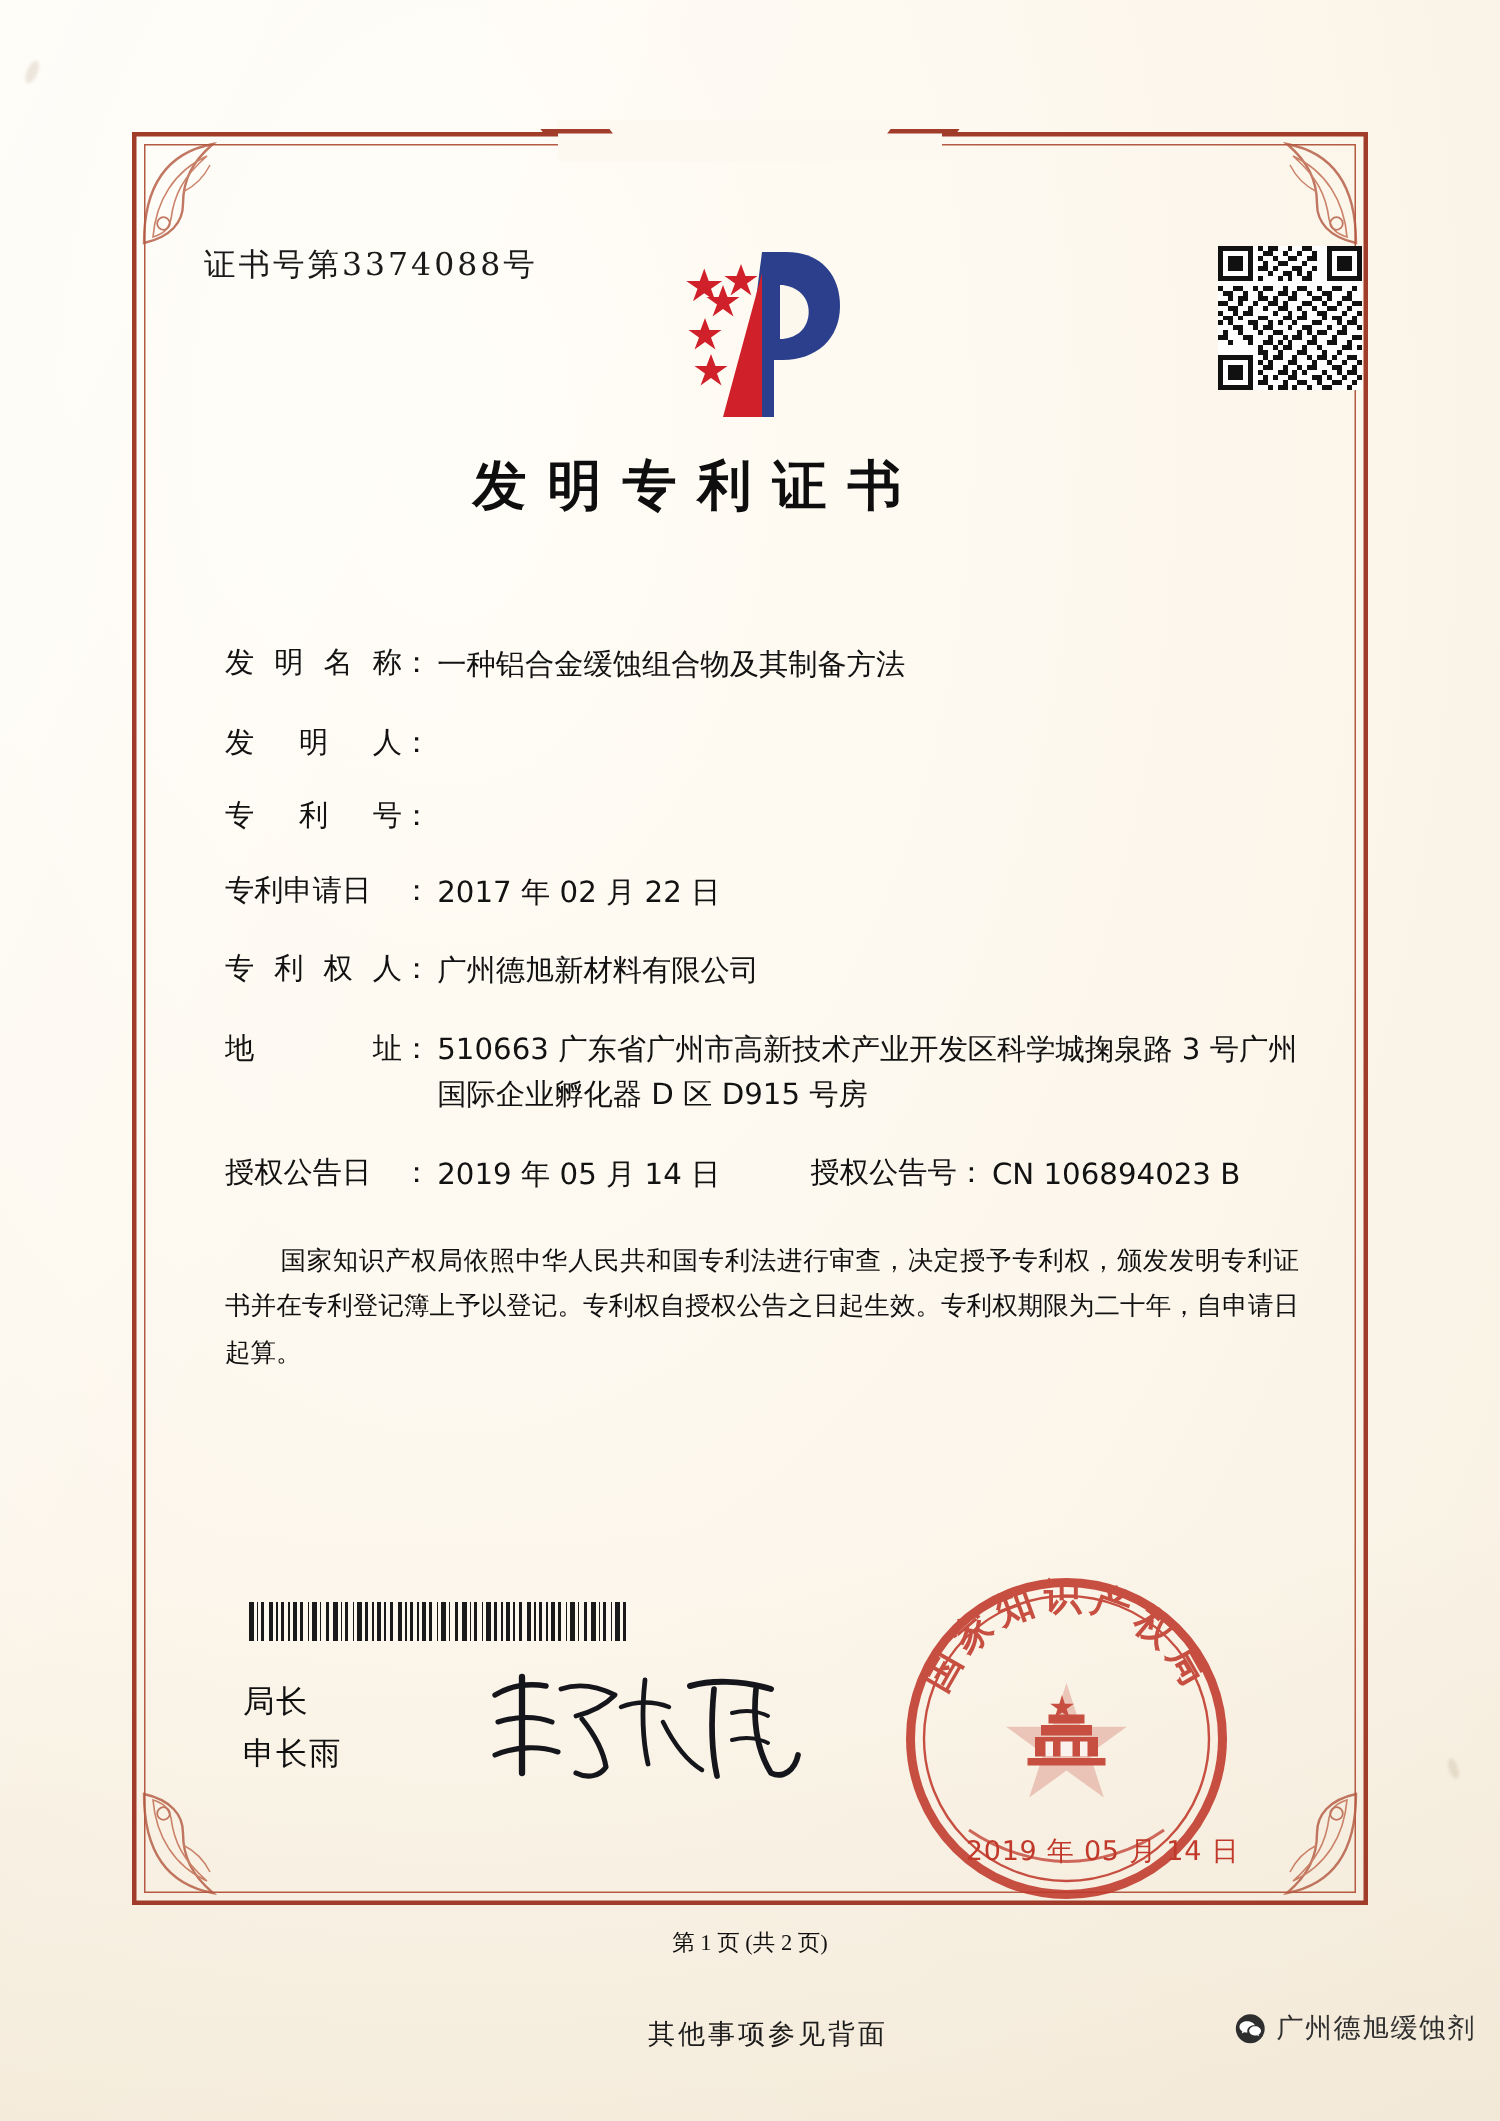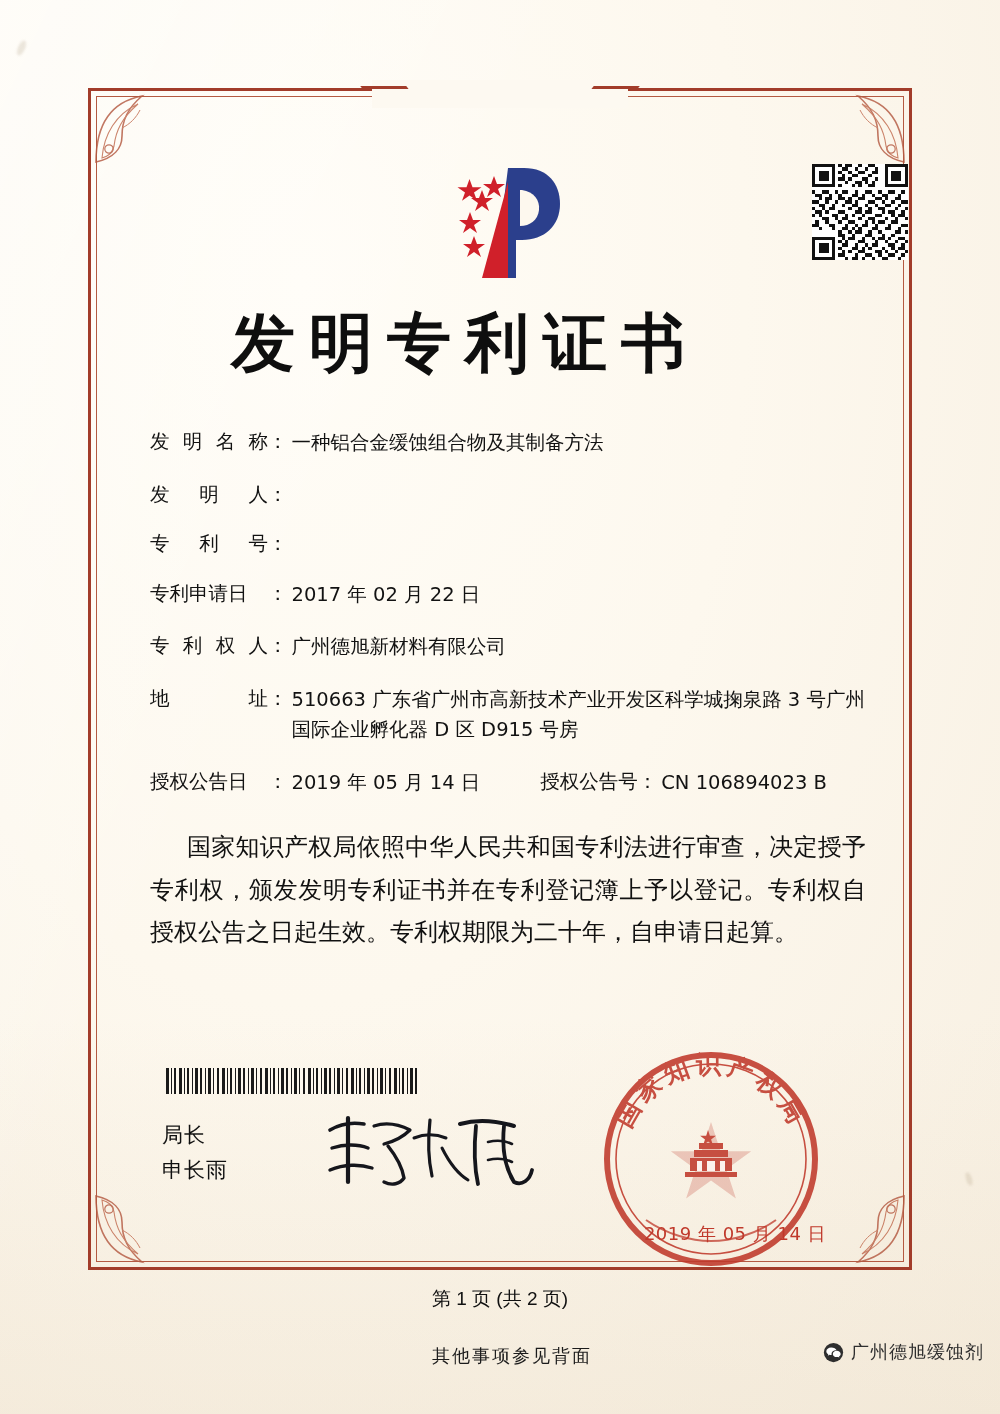--- a/index.html
+++ b/index.html
@@ -99,21 +99,21 @@
     width: 96px; height: 96px;
     background: #ffffff;
   }
   #qr-code svg { display: block; width: 100%; height: 100%; }
 
   #main-title {
     position: absolute;
     left: 0; top: 300px;
     width: 916px;
     text-align: center;
-    font-size: 64px;
+    font-size: 36px;
     letter-spacing: 14px;
     color: #0e0e0e;
     font-weight: 700;
     font-family: "DejaVu Serif", "Liberation Serif", serif;
     text-indent: 14px;
   }
 
   
   #fields {
     position: absolute;
@@ -150,21 +150,21 @@
   .second-label {
     margin-left: 60px;
     white-space: nowrap;
   }
 
   
   #paragraphs {
     position: absolute;
     left: 150px; top: 826px;
     width: 716px;
-    font-size: 24px;
+    font-size: 17px;
     line-height: 1.78;
     color: #111111;
     font-family: "DejaVu Sans", "Liberation Sans", sans-serif;
   }
   #paragraphs p {
     margin: 0 0 14px 0;
     text-indent: 37px;
     text-align: justify;
   }
 
@@ -211,23 +211,23 @@
     font-family: "DejaVu Sans", "Liberation Sans", sans-serif;
     letter-spacing: 0.5px;
   }
 
   
   #page-number {
     position: absolute;
     left: 0; top: 1286px;
     width: 1000px;
     text-align: center;
-    font-size: 19px;
+    font-size: 15px;
     color: #111111;
-    font-family: Liberation Sans, sans-serif;
+    font-family: Liberation Serif, serif;
   }
   #back-note {
     position: absolute;
     left: 0; top: 1344px;
     width: 1000px;
     text-align: center;
     font-size: 18px;
     color: #1b1b1b;
     letter-spacing: 2px;
     font-family: "DejaVu Sans", "Liberation Sans", sans-serif;
@@ -295,20 +295,21 @@
   </div>
   <div class="corner" id="corner-br">
     <svg viewBox="0 0 74 74">
       <path d="M4 70 C4 34 18 10 50 4 C36 16 30 28 30 44 C30 56 22 66 4 70 Z" fill="none" stroke="#b45a42" stroke-width="1.6"></path>
       <path d="M10 66 C12 42 24 22 46 12 C30 26 24 38 22 54 C20 62 16 64 10 66 Z" fill="none" stroke="#c06a4e" stroke-width="1.1"></path>
       <circle cx="17" cy="57" r="4.2" fill="none" stroke="#b45a42" stroke-width="1.2"></circle>
       <path d="M30 36 C38 32 44 26 48 18" fill="none" stroke="#c06a4e" stroke-width="1"></path>
     </svg>
   </div>
 
+  <div id="cert-number">证书号第3374088号</div>
 
   <div id="emblem">
     <svg viewBox="0 0 150 125">
       <path d="M72 8 L88 8 C112 8 124 24 124 44 C124 66 108 80 86 80 L78 80 Z" fill="#2b3f8c"></path>
       <path d="M86 30 C98 32 104 40 103 50 C102 60 94 66 84 66 L84 30 Z" fill="#fdf8ee"></path>
       <path d="M72 8 L80 8 L80 118 L58 118 Z" fill="#2b3f8c"></path>
       <path d="M72 22 L72 118 L46 118 Z" fill="#d0202a"></path>
       <path d="M50 36 l4 11 l12 0 l-10 7 l4 11 l-10 -7 l-10 7 l4 -11 l-10 -7 l12 0 Z" fill="#d0202a" transform="translate(-4,-8) scale(0.75)"></path>
       <path d="M34 52 l3 8 l8 0 l-7 5 l3 8 l-7 -5 l-7 5 l3 -8 l-7 -5 l8 0 Z" fill="#d0202a"></path>
       <path d="M46 30 l3 8 l8 0 l-7 5 l3 8 l-7 -5 l-7 5 l3 -8 l-7 -5 l8 0 Z" fill="#d0202a"></path>

